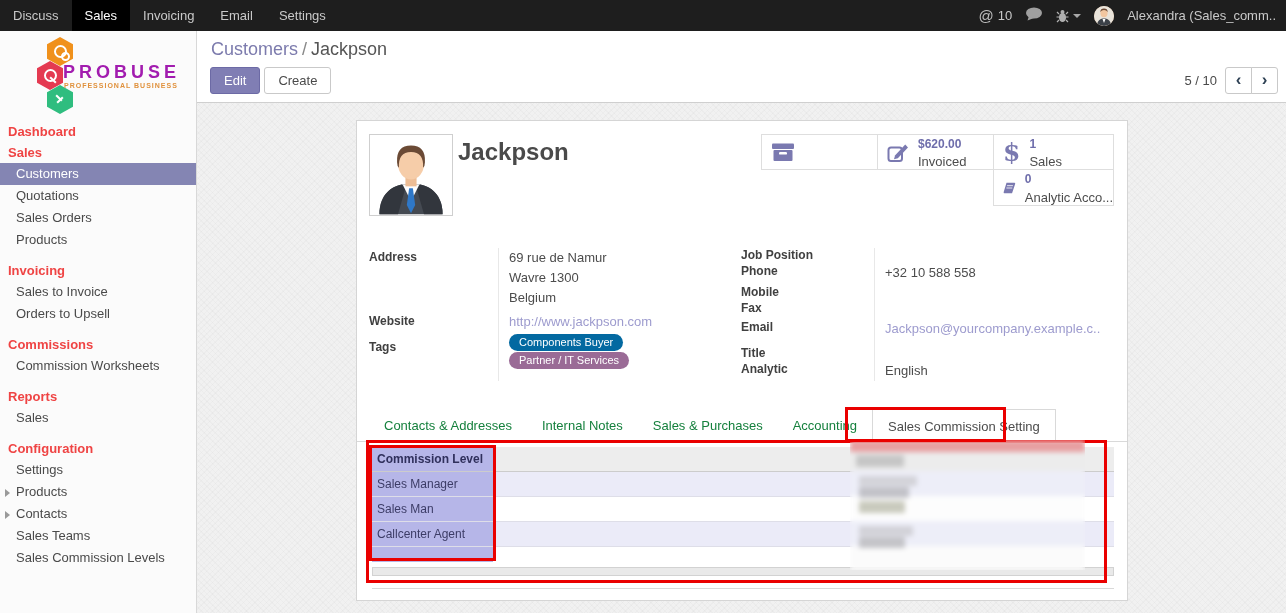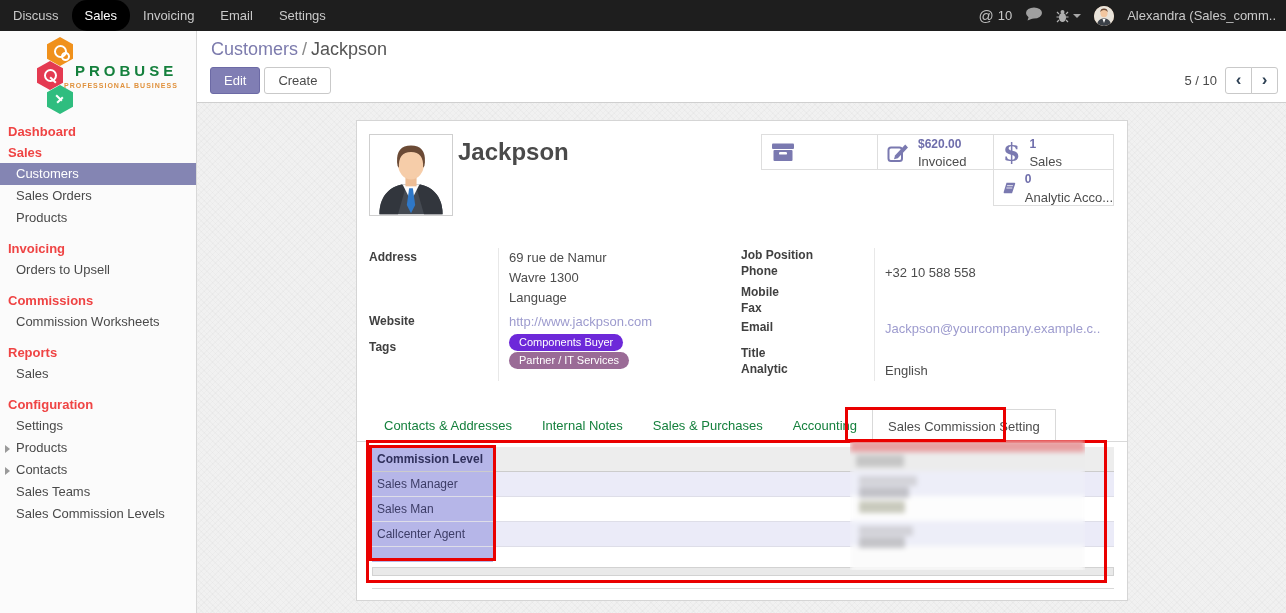--- a/index.html
+++ b/index.html
@@ -2,39 +2,39 @@
 <html><head>
 <meta charset="utf-8">
 <style>
   html,body{margin:0;padding:0;}
   #screen{position:relative;width:1286px;height:613px;overflow:hidden;background:#fff;
           font-family:"Liberation Sans",sans-serif;-webkit-font-smoothing:antialiased;}
 
   
   .topbar{position:absolute;left:0;top:0;width:1286px;height:31px;background:#1e1e1e;display:flex;align-items:stretch;z-index:30;}
   .tb-menu{display:flex;}
-  .tb-item{color:#c9c9c9;font-size:13px;line-height:31px;padding:0 13px;cursor:pointer;border-radius:15px;}
+  .tb-item{color:#c9c9c9;font-size:13px;line-height:31px;padding:0 13px;cursor:pointer;}
   .tb-item.active{background:#000;color:#fff;}
   .tb-right{margin-left:auto;display:flex;align-items:center;gap:13px;padding-right:10px;color:#c9c9c9;font-size:13px;}
   .tb-at{display:flex;align-items:center;gap:4px;}
   .tb-at .at{font-size:15px;color:#bdbdbd;}
   .tb-caret{width:0;height:0;border-left:4px solid transparent;border-right:4px solid transparent;border-top:4px solid #a8a8a8;display:inline-block;margin-left:4px;}
   .tb-avatar{width:20px;height:20px;border-radius:50%;overflow:hidden;background:#cfa98a;flex:0 0 auto;}
 
   
   .sidebar{position:absolute;left:0;top:31px;width:197px;height:582px;background:#fbfbfb;border-right:1px solid #d8d8d8;box-sizing:border-box;z-index:20;}
   .logo{position:relative;height:90px;}
   .hex{position:absolute;width:26px;height:29px;clip-path:polygon(50% 0,100% 25%,100% 75%,50% 100%,0 75%,0 25%);}
   .hex-orange{left:47px;top:6px;background:#f0911c;}
   .hex-red{left:37px;top:30px;background:#e43a51;}
   .hex-green{left:47px;top:54px;background:#2fbd7f;}
   .hex .ring{position:absolute;width:9px;height:9px;border:2px solid #fff;border-radius:50%;left:7px;top:8px;}
   .hex .dot{position:absolute;width:5px;height:5px;border:2px solid #fff;border-radius:50%;left:14px;top:15px;}
   .hex .stick{position:absolute;width:8px;height:2px;background:#fff;transform:rotate(45deg);left:12px;top:18px;}
-  .logo-title{position:absolute;left:63px;top:31px;font-size:15px;font-weight:bold;letter-spacing:4px;color:#15803d;margin-left:12px;}
+  .logo-title{position:absolute;left:63px;top:31px;font-size:18px;font-weight:bold;letter-spacing:4px;color:#a21caf;}
   .logo-sub{position:absolute;left:64px;top:51px;font-size:7px;letter-spacing:1px;color:#e0913c;font-weight:bold;}
   .side-heading{font-size:13px;font-weight:bold;color:#ef4444;padding:3px 8px 3px 8px;cursor:pointer;}
   .side-gap{margin-top:9px;}
   .side-item{position:relative;font-size:13px;color:#4a4a4a;padding:3px 8px 4px 16px;cursor:pointer;}
   .side-item.active{background:#8485b3;color:#fff;}
   .side-caret{position:absolute;left:5px;top:8px;width:0;height:0;border-top:4px solid transparent;border-bottom:4px solid transparent;border-left:5px solid #9a9a9a;}
 
   
   .cpanel{position:absolute;left:197px;top:31px;width:1089px;height:72px;background:#fff;border-bottom:1px solid #cfcfcf;box-sizing:border-box;z-index:10;}
   .breadcrumb{position:absolute;left:14px;top:8px;font-size:18px;}
@@ -171,24 +171,26 @@
           <span class="stick" style="top:12px;left:8px;"></span>
           <span class="stick" style="transform:rotate(-45deg);top:14px;left:9px;"></span>
         </div>
       <div class="logo-title">PROBUSE</div>
       <div class="logo-sub">PROFESSIONAL BUSINESS</div>
     </div>
 
     <div class="side-heading">Dashboard</div>
     <div class="side-heading">Sales</div>
     <div class="side-item active">Customers</div>
+    <div class="side-item">Quotations</div>
     <div class="side-item">Sales Orders</div>
     <div class="side-item">Products</div>
 
     <div class="side-heading side-gap">Invoicing</div>
+    <div class="side-item">Sales to Invoice</div>
     <div class="side-item">Orders to Upsell</div>
 
     <div class="side-heading side-gap">Commissions</div>
     <div class="side-item">Commission Worksheets</div>
 
     <div class="side-heading side-gap">Reports</div>
     <div class="side-item">Sales</div>
 
     <div class="side-heading side-gap">Configuration</div>
     <div class="side-item">Settings</div>
@@ -269,25 +271,25 @@
         <span class="stat-lbl">Analytic Acco...</span>
       </span>
     </div>
 
     <div class="vline" style="left:141px;top:127px;height:133px;"></div>
     <div class="vline" style="left:517px;top:127px;height:133px;"></div>
 
     <div class="flabel" style="left:12px;top:129px;">Address</div>
     <div class="fval" style="left:152px;top:129px;">69 rue de Namur</div>
     <div class="fval" style="left:152px;top:149px;">Wavre 1300</div>
-    <div class="fval" style="left:152px;top:169px;">Language</div>
+    <div class="fval" style="left:152px;top:169px;">Belgium</div>
     <div class="flabel" style="left:12px;top:193px;">Website</div>
     <div class="fval flink" style="left:152px;top:193px;">http://www.jackpson.com</div>
     <div class="flabel" style="left:12px;top:219px;">Tags</div>
-    <div class="tagpill" style="left:152px;top:213px;background:#6d28d9;">Components Buyer</div>
+    <div class="tagpill" style="left:152px;top:213px;background:#0369a1;">Components Buyer</div>
     <div class="tagpill" style="left:152px;top:231px;background:#9a6b96;">Partner / IT Services</div>
 
     <div class="flabel" style="left:384px;top:127px;">Job Position</div>
     <div class="flabel" style="left:384px;top:143px;">Phone</div>
     <div class="fval" style="left:528px;top:144px;">+32 10 588 558</div>
     <div class="flabel" style="left:384px;top:164px;">Mobile</div>
     <div class="flabel" style="left:384px;top:180px;">Fax</div>
     <div class="flabel" style="left:384px;top:199px;">Email</div>
     <div class="fval flink" style="left:528px;top:200px;">Jackpson@yourcompany.example.c..</div>
     <div class="flabel" style="left:384px;top:225px;">Title</div>

